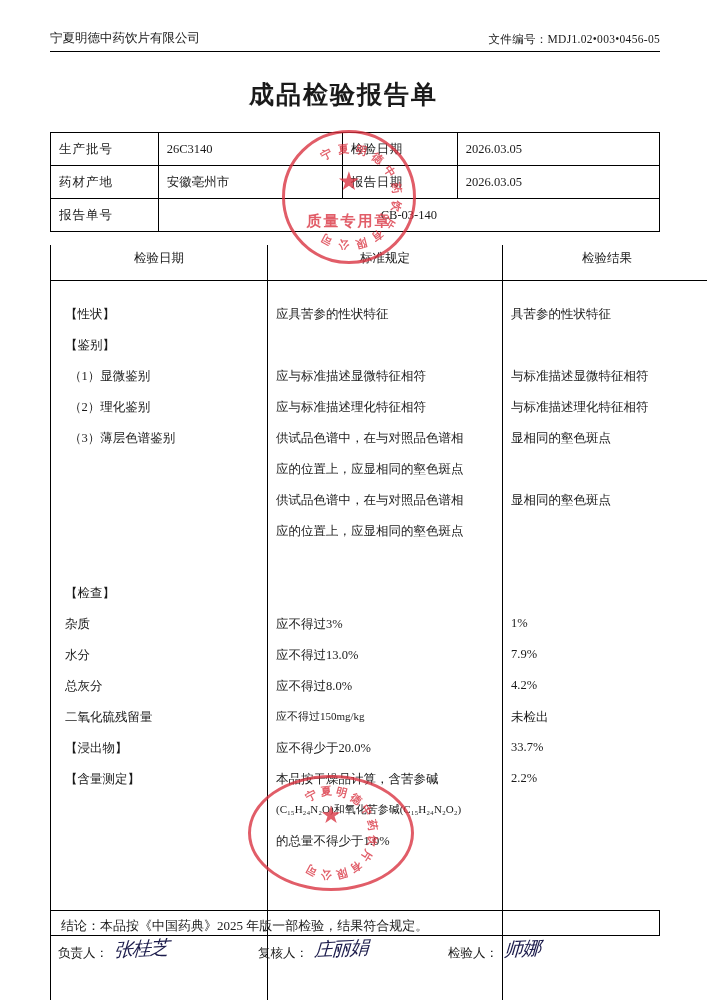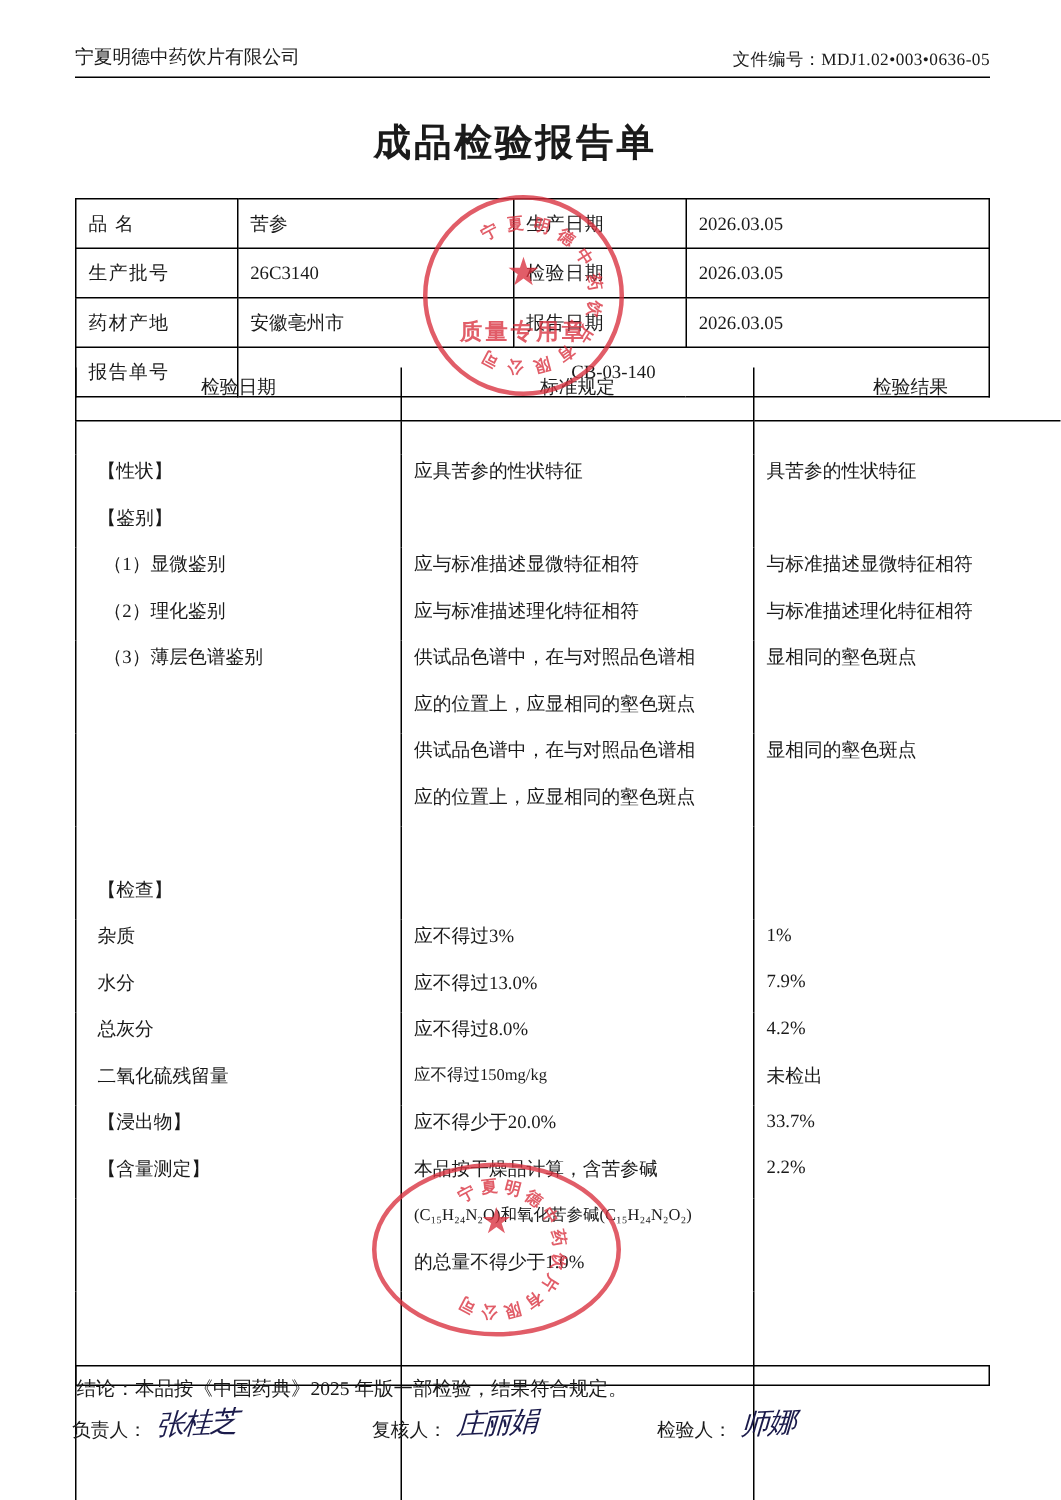--- a/index.html
+++ b/index.html
@@ -118,27 +118,27 @@
   
   .conclusion {
     position: absolute;
     left: 50px;
     top: 910px;
     width: 610px;
     box-sizing: border-box;
     border: 1px solid #000;
     border-bottom: 1px solid #000;
     font-size: 13px;
-    padding: 6px 0;
-    height: 14px;
+    padding: 6px 10px;
+    height: 26px;
   }
   
   .signatures {
     position: absolute;
-    left: 48px;
+    left: 58px;
     top: 936px;
     width: 610px;
     display: flex;
     font-size: 12.5px;
   }
   .sig-cell {
     display: flex;
     align-items: flex-end;
     white-space: nowrap;
   }
@@ -209,33 +209,27 @@
   }
   .stamp-bottom .bottom-text { top: 60%; font-size: 16px; }
 </style>
 </head>
 <body>
 
 <div class="page">
 
   <div class="header-row">
     <div>宁夏明德中药饮片有限公司</div>
-    <div class="header-right">文件编号：MDJ1.02•003•0636-05</div>
+    <div class="header-right">文件编号：MDJ1.02•003•0456-05</div>
   </div>
 
   <div class="doc-title">成品检验报告单</div>
 
   <table class="sheet">
     <tbody>
-        <tr>
-      <td class="lbl">品    名</td>
-      <td class="val">苦参</td>
-      <td class="lbl2">生产日期</td>
-      <td class="val2">2026.03.05</td>
-    </tr>
     <tr>
       <td class="lbl">生产批号</td>
       <td class="val">26C3140</td>
       <td class="lbl2">检验日期</td>
       <td class="val2">2026.03.05</td>
     </tr>
     <tr>
       <td class="lbl">药材产地</td>
       <td class="val">安徽亳州市</td>
       <td class="lbl2">报告日期</td>

